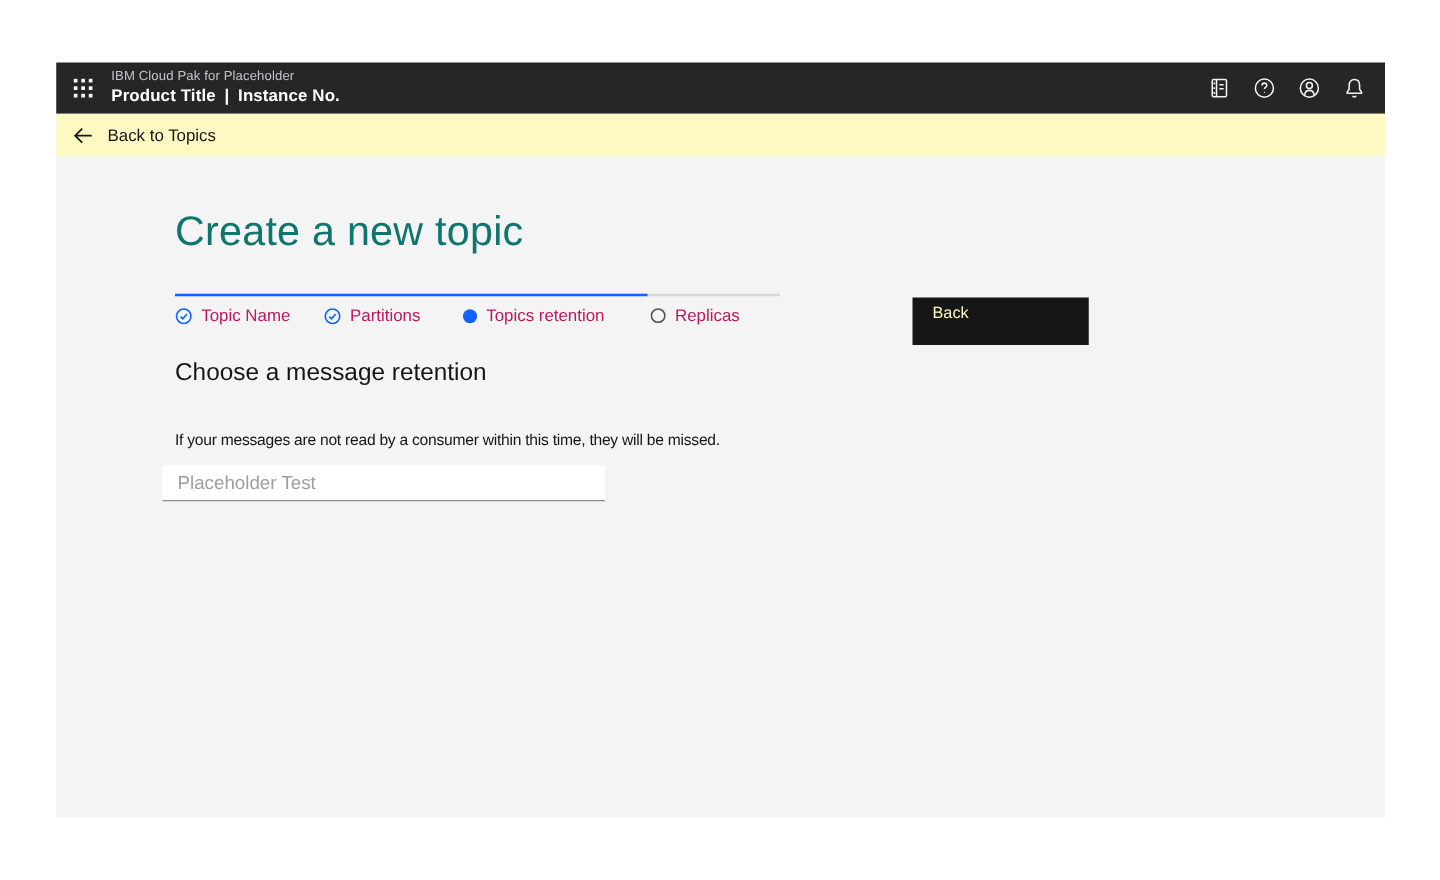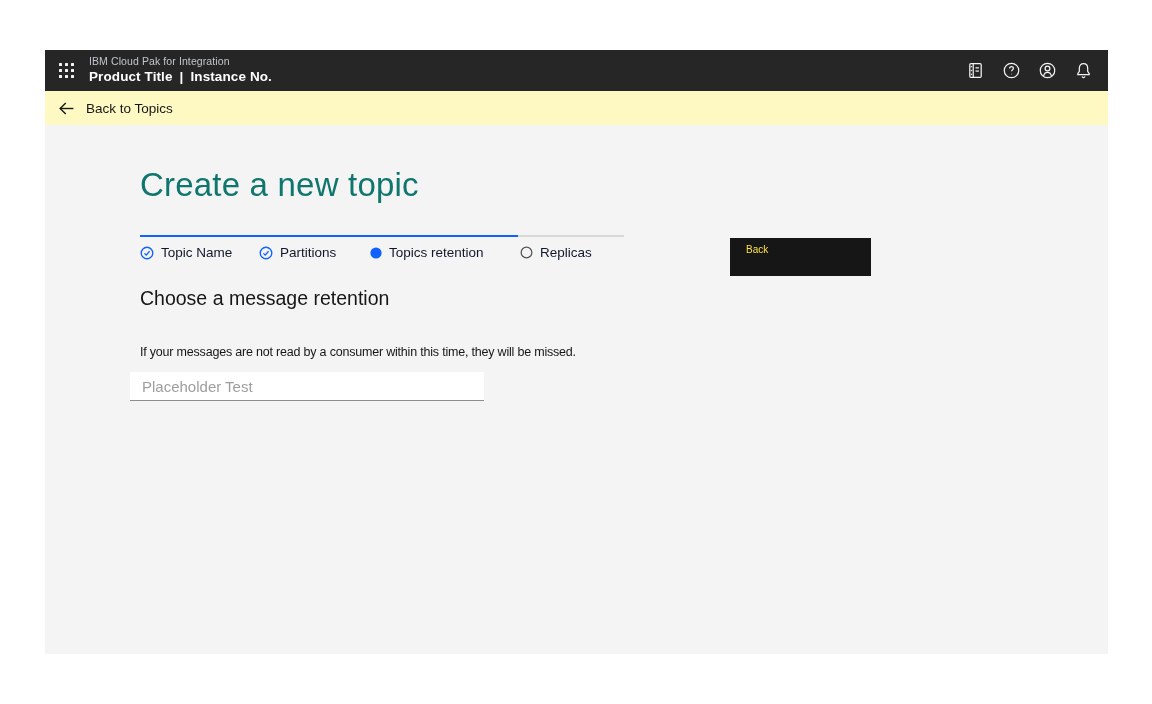--- a/index.html
+++ b/index.html
@@ -72,30 +72,30 @@
   }
 
   
   .progress { position: absolute; left: 95px; top: 110px; width: 484px; }
   .progress-track { position: relative; height: 2px; background: #d8d8d8; }
   .progress-fill { position: absolute; left: 0; top: 0; height: 2px; background: #0f62fe; }
   .steps { position: relative; height: 18px; margin-top: 8px; }
   .step {
     position: absolute; top: 0;
     display: flex; align-items: center; gap: 7px;
-    font-size: 13.5px; color: #0f172a; cursor: pointer; white-space: nowrap;
+    font-size: 13.5px; color: #be185d; cursor: pointer; white-space: nowrap;
   }
   .step-1 { left: 0; } .step-2 { left: 119px; } .step-3 { left: 230px; } .step-4 { left: 380px; }
   .step svg { display: block; flex: none; }
 
   
   .button-set { position: absolute; left: 685px; top: 113px; display: flex; }
   .btn {
     height: 38px; border: none; cursor: pointer;
-    font-family: inherit; font-size: 10px; color: #fde047;
+    font-family: inherit; font-size: 13px; color: #fef9c3;
     text-align: left; padding: 0 0 16px 16px;
   }
   .btn-back { width: 141px; background: #161616; }
   .btn-next { width: 142px; background: #0f62fe; }
 
   
   .section-heading {
     position: absolute; left: 95px; top: 162px; margin: 0;
     font-size: 19.5px; font-weight: 400; color: #161616;
   }
@@ -131,21 +131,21 @@
         <span></span>
       <span></span>
         <span></span>
         <span></span>
       <span></span>
         <span></span>
         <span></span>
     </span>
   </button>
   <div class="brand">
-    <div class="brand-eyebrow">IBM Cloud Pak for Integration</div>
+    <div class="brand-eyebrow">IBM Cloud Pak for Placeholder</div>
     <div class="brand-line">
       <span>Product Title</span><span class="brand-sep">|</span><span>Instance No.</span>
     </div>
   </div>
   <div class="header-actions">
     <button class="icon-btn">
       <svg width="19" height="19" viewBox="0 0 20 20" fill="none" stroke="currentColor" stroke-width="1.3">
         <rect x="4" y="2.7" width="12" height="14.6" rx="1.2"></rect>
         <line x1="7.6" y1="2.7" x2="7.6" y2="17.3"></line>
         <line x1="5" y1="6" x2="6.4" y2="6"></line>

